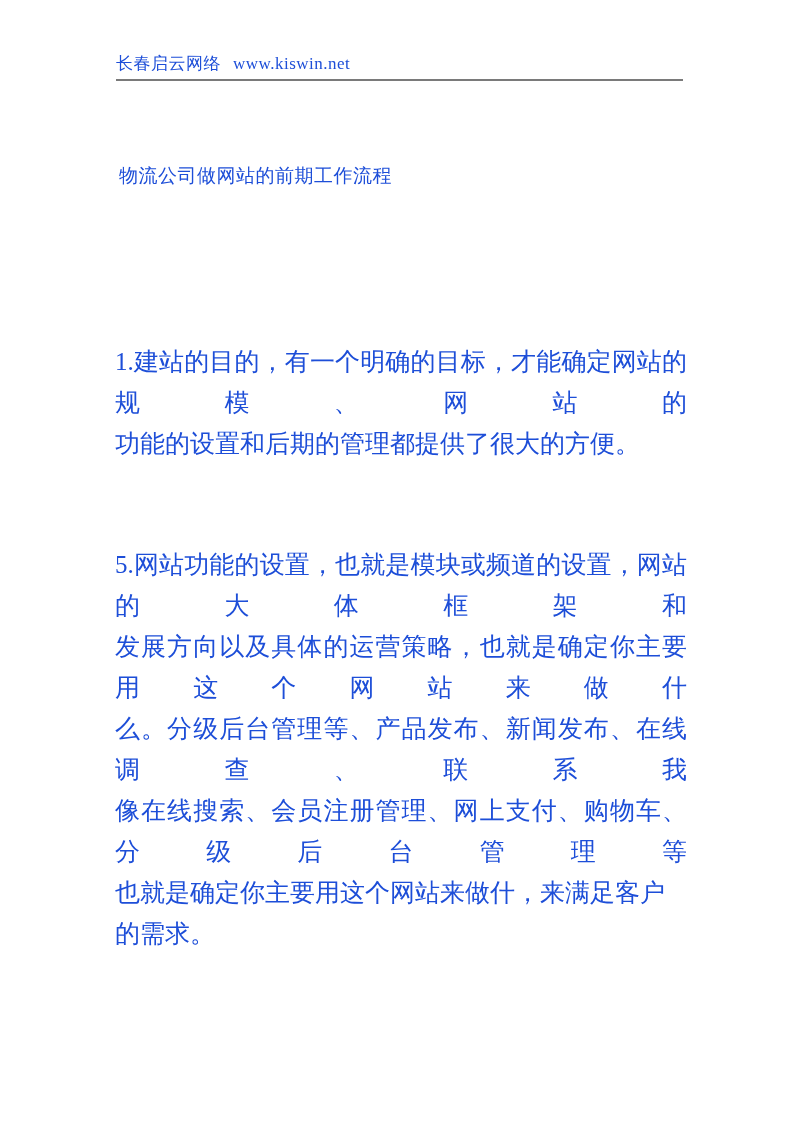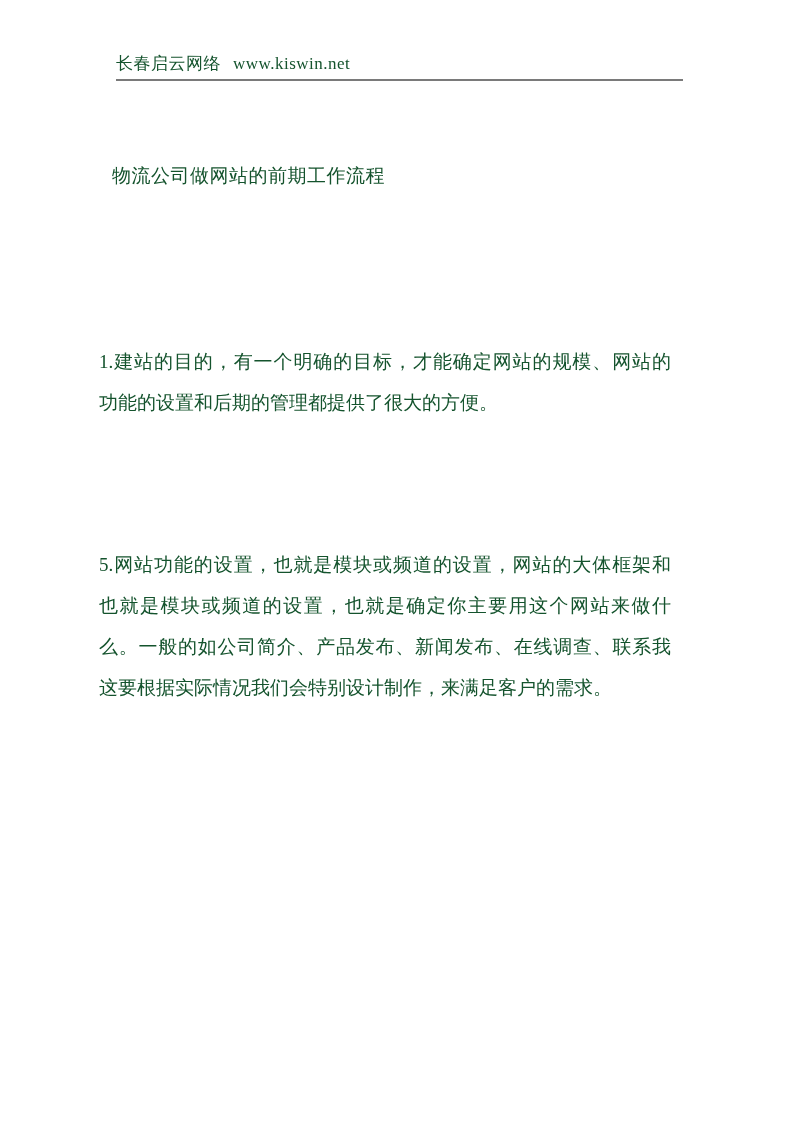--- a/index.html
+++ b/index.html
@@ -6,21 +6,21 @@
     margin: 0;
     padding: 0;
     background: #ffffff;
   }
   .page {
     position: relative;
     width: 800px;
     height: 1132px;
     background: #ffffff;
     font-family: "Liberation Serif", "DejaVu Serif", serif;
-    color: #14532d;
+    color: #1d4ed8;
     overflow: hidden;
   }
   .header {
     position: absolute;
     left: 116px;
     top: 53px;
     width: 567px;
     border-bottom: 2px solid #7a7a7a;
     padding-bottom: 4px;
   }
@@ -28,32 +28,32 @@
     font-size: 17px;
     line-height: 22px;
     letter-spacing: 0.5px;
     white-space: nowrap;
   }
   .company {
     margin-right: 12px;
   }
   .doc-title {
     position: absolute;
-    left: 112px;
+    left: 119px;
     top: 163px;
     font-size: 19px;
     line-height: 25px;
     letter-spacing: 0.5px;
     white-space: nowrap;
   }
   .paragraph {
     position: absolute;
-    left: 99px;
+    left: 115px;
     width: 572px;
-    font-size: 19px;
+    font-size: 25px;
     line-height: 41px;
   }
   #para-0 { top: 341px; }
   #para-1 { top: 544px; }
   .text-line {
     min-height: 41px;
   }
   .text-line.justified {
     text-align: justify;
     text-align-last: justify;
@@ -72,18 +72,19 @@
 
   <div class="doc-title">物流公司做网站的前期工作流程</div>
 
   <div class="paragraph" id="para-0">
       <div class="text-line justified">1.建站的目的，有一个明确的目标，才能确定网站的规模、网站的</div>
       <div class="text-line">功能的设置和后期的管理都提供了很大的方便。</div>
     </div>
 
   <div class="paragraph" id="para-1">
       <div class="text-line justified">5.网站功能的设置，也就是模块或频道的设置，网站的大体框架和</div>
-      <div class="text-line justified">也就是模块或频道的设置，也就是确定你主要用这个网站来做什</div>
-      <div class="text-line justified">么。一般的如公司简介、产品发布、新闻发布、在线调查、联系我</div>
-      <div class="text-line">这要根据实际情况我们会特别设计制作，来满足客户的需求。</div>
+      <div class="text-line justified">发展方向以及具体的运营策略，也就是确定你主要用这个网站来做什</div>
+      <div class="text-line justified">么。分级后台管理等、产品发布、新闻发布、在线调查、联系我</div>
+      <div class="text-line justified">像在线搜索、会员注册管理、网上支付、购物车、分级后台管理等</div>
+      <div class="text-line">也就是确定你主要用这个网站来做什，来满足客户的需求。</div>
     </div>
 
 </div>
 
 </body></html>

